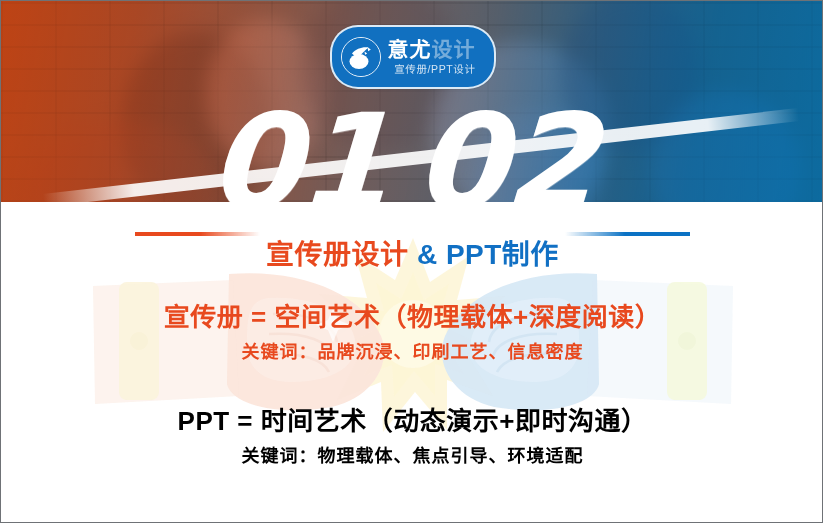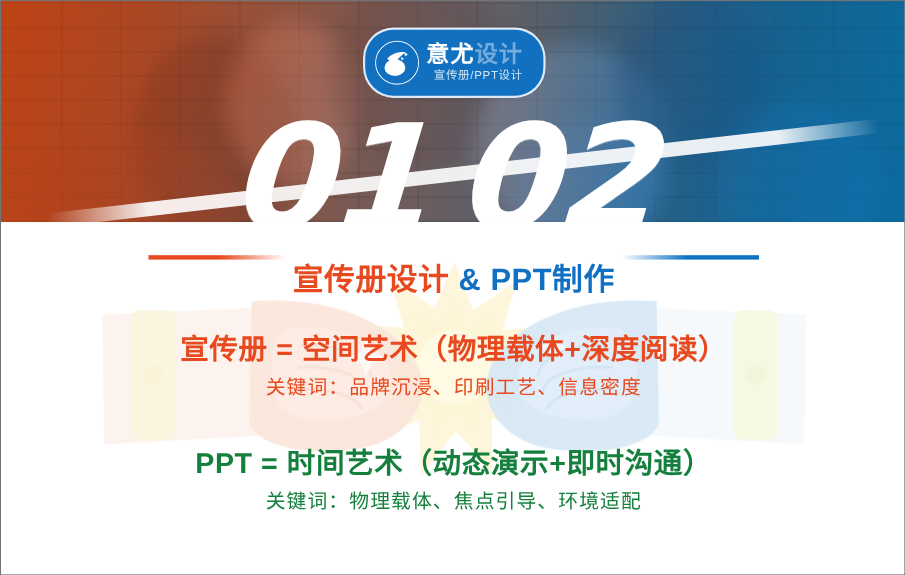--- a/index.html
+++ b/index.html
@@ -253,27 +253,27 @@
   .block-head {
     font-size: 26px;
     font-weight: 700;
     letter-spacing: .5px;
     white-space: nowrap;
     line-height: 1.2;
   }
   .block-sub {
     margin-top: 9px;
     font-size: 18px;
-    font-weight: 400;
+    font-weight: 700;
     letter-spacing: 1px;
     white-space: nowrap;
     line-height: 1.2;
   }
   .c-orange { color: #e8491e; }
-  .c-blue   { color: #15803d; }
+  .c-blue   { color: #000000; }
 </style>
 </head>
 <body>
 
 <div id="slide">
 
   <div class="hero">
     <div class="hero-photo">
       <div class="brick"></div>
       <div class="blob b1"></div>

